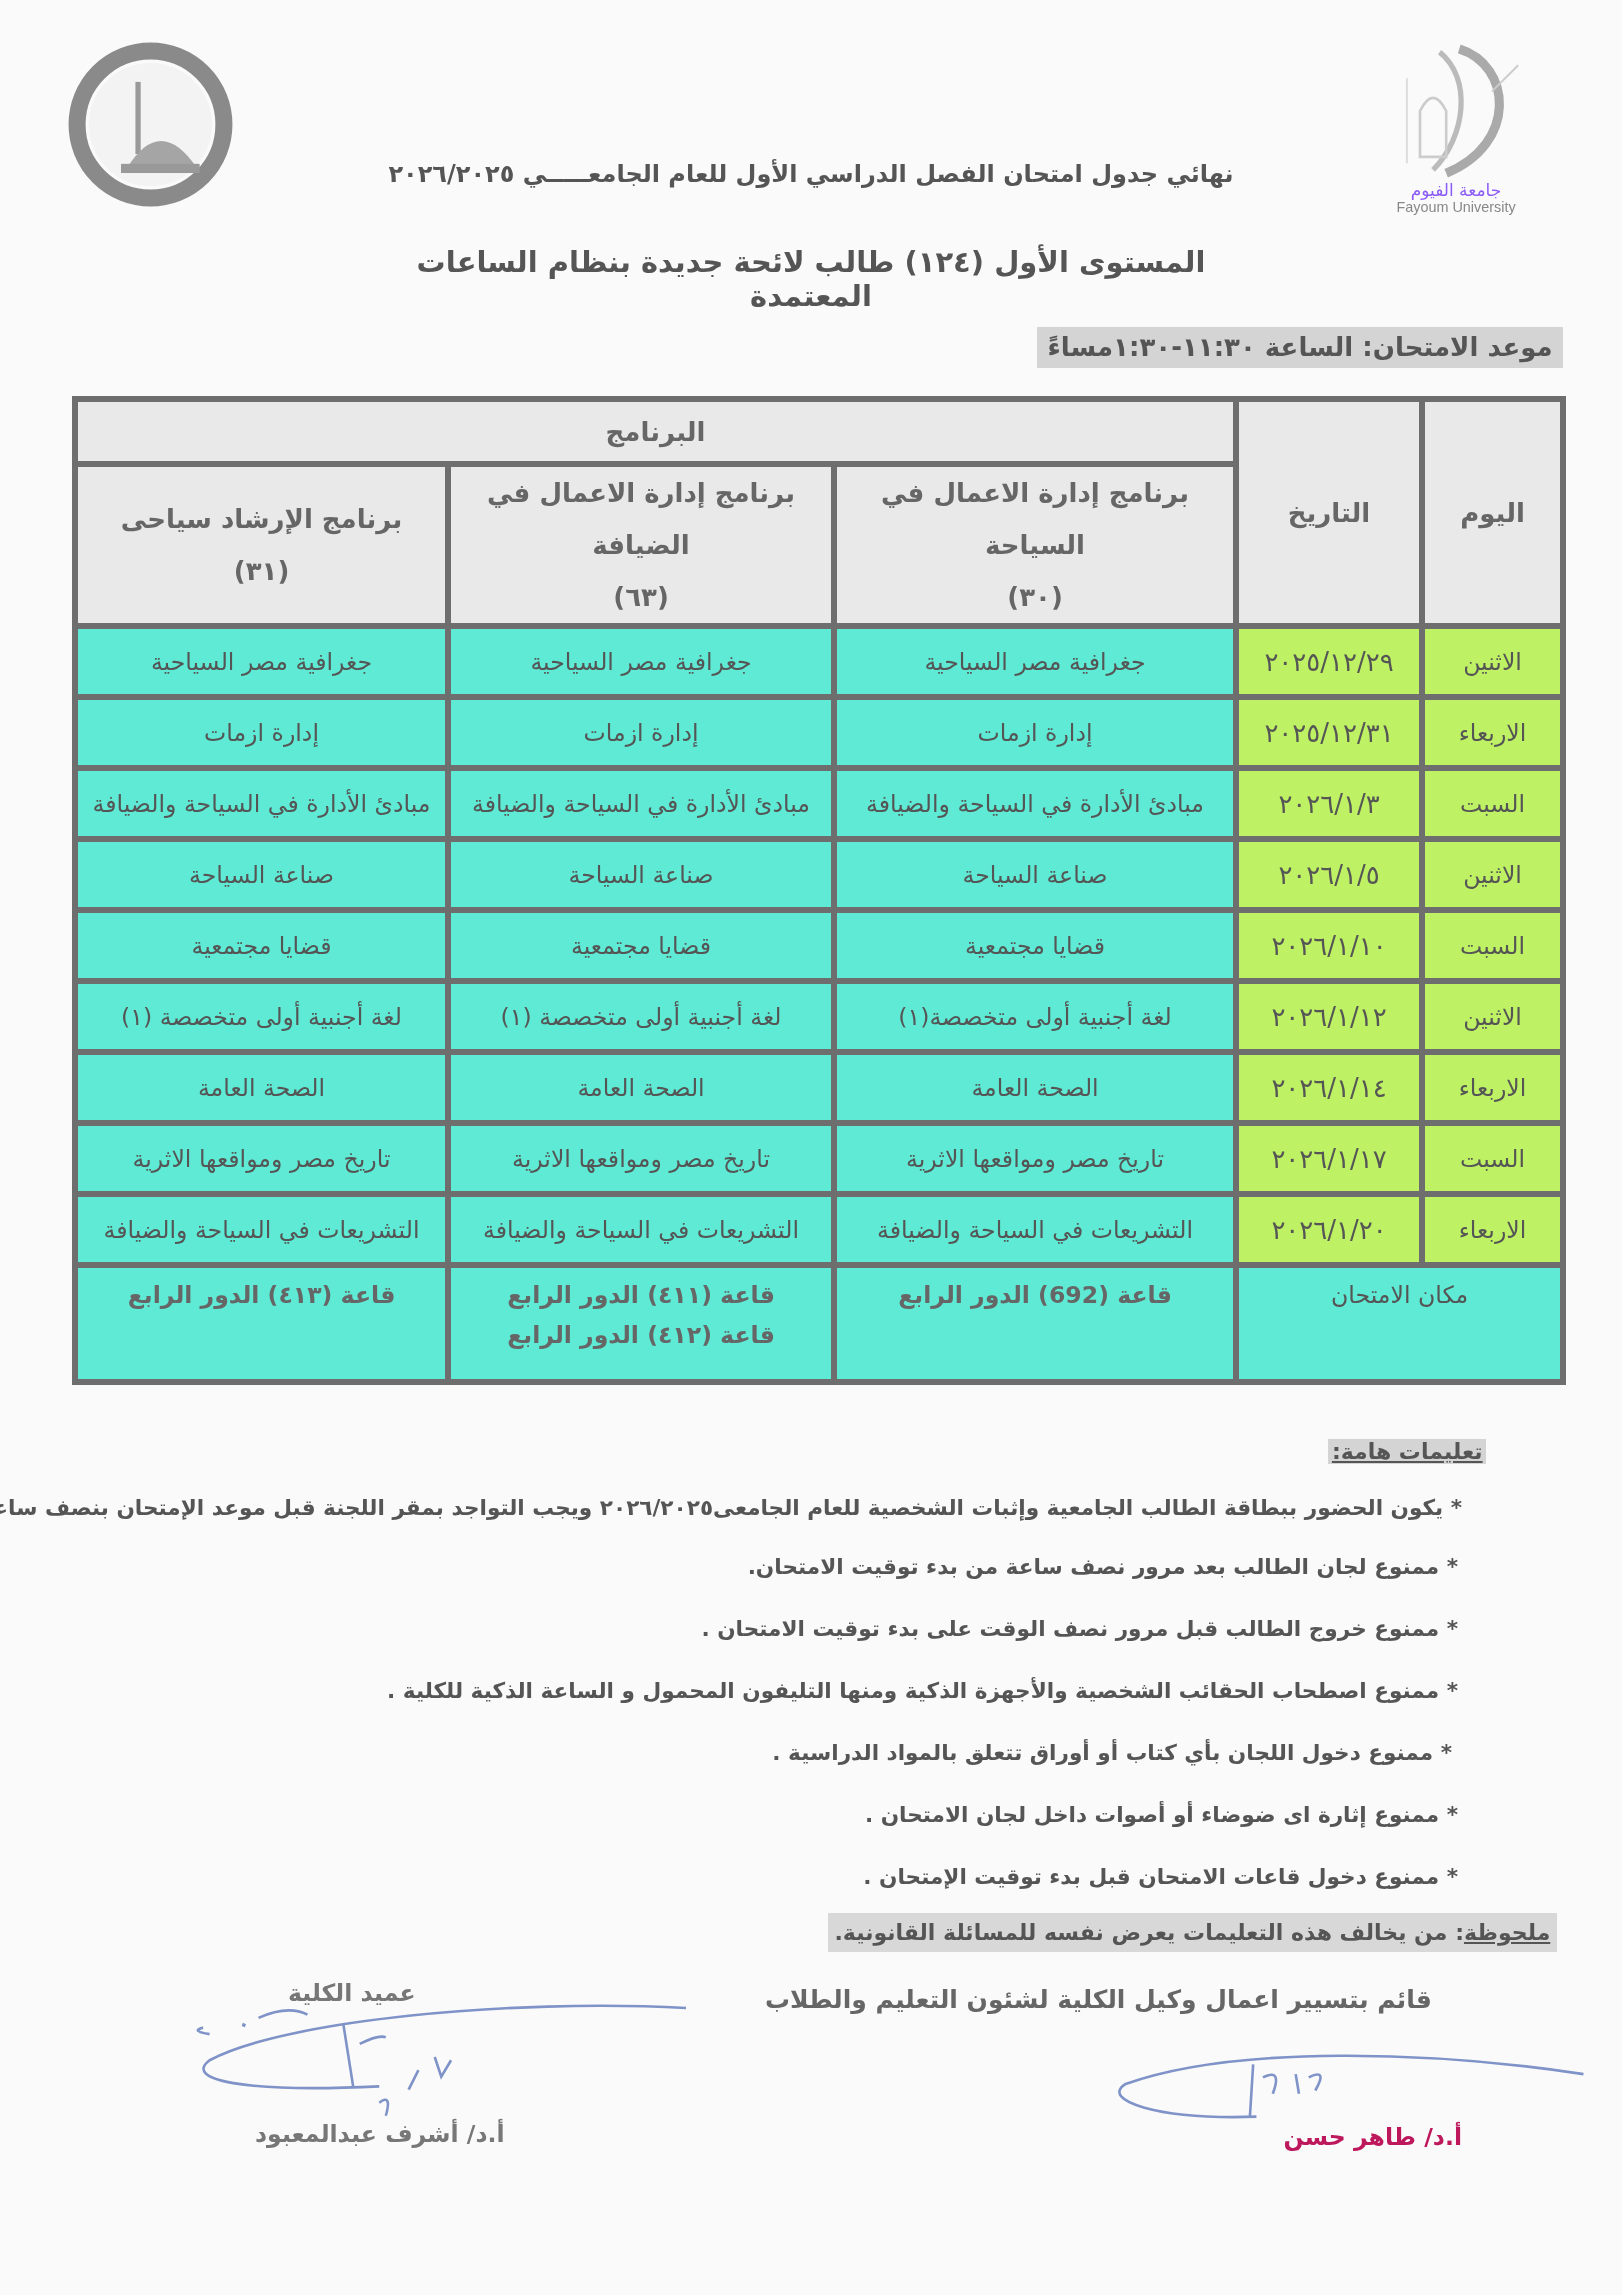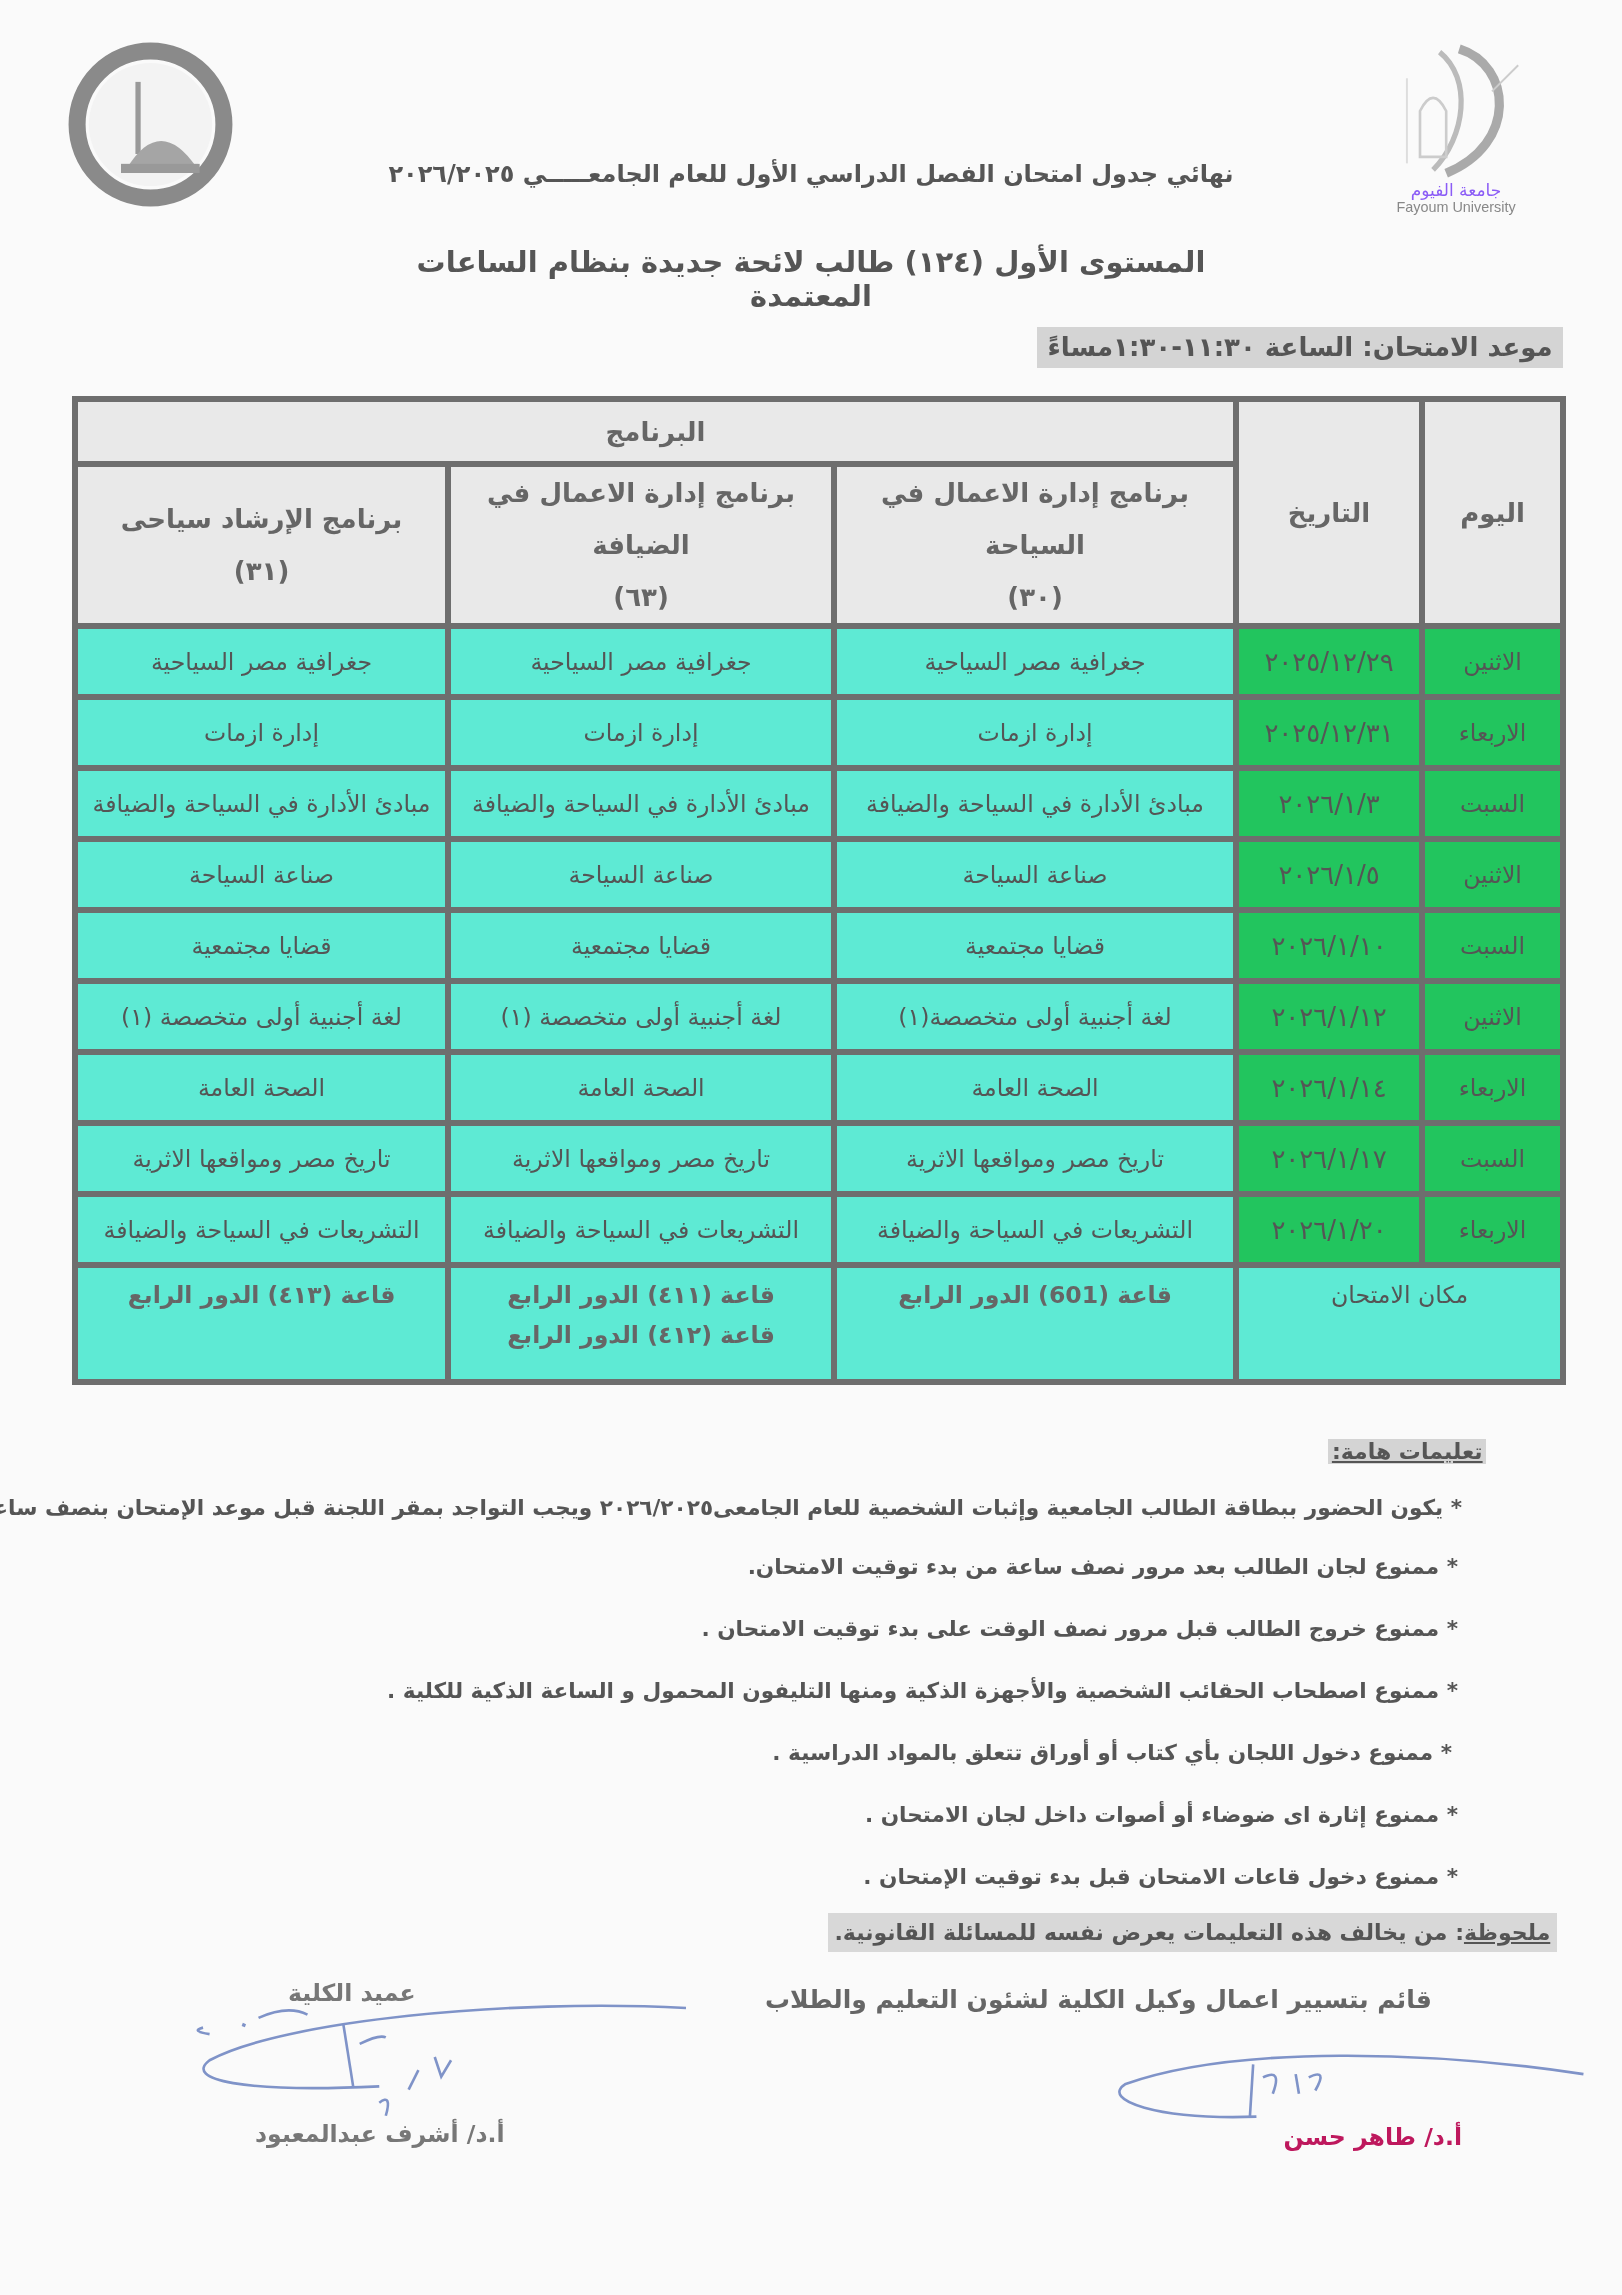--- a/index.html
+++ b/index.html
@@ -22,21 +22,21 @@
     
     .title1 { left: 366px; top: 160px; width: 890px; text-align: center; font-size: 24px; font-weight: bold; color: #555; }
     .title2 { left: 366px; top: 245px; width: 890px; text-align: center; font-size: 29px; font-weight: bold; color: #555; }
     .exam-time { left: 1037px; top: 327px; height: 41px; padding: 0 10.5px; line-height: 41px; background: #d4d4d4; font-size: 26px; font-weight: bold; color: #555; white-space: nowrap; }
 
     
     .tbl { left: 72px; top: 396px; width: 1488px; border-collapse: collapse; table-layout: fixed; }
     .tbl td, .tbl th { border: 6.5px solid #6e6e6e; text-align: center; vertical-align: middle; padding: 0; }
     .tbl th { font-weight: bold; font-size: 26px; color: #666; background: #e9e9e9; }
     .tbl td { font-size: 23.6px; color: #555; background: #5eead4; height: 65px; }
-    .tbl td.day, .tbl td.date { background: #22c55e; }
+    .tbl td.day, .tbl td.date { background: #bef264; }
     .tbl td.date { font-family: "DejaVu Sans", sans-serif; font-size: 26px; letter-spacing: 1.3px; }
     .hdr-top { height: 65px; }
     .hdr-sub { height: 108px; line-height: 52px; }
     .tbl td.loc { vertical-align: top; padding-top: 13px; height: 98px; font-weight: bold; color: #666; }
     .tbl td.loc-label { vertical-align: top; padding-top: 13px; font-weight: normal; }
 
     
     .instr-head { left: 1328px; top: 1439px; font-size: 22px; font-weight: bold; background: #d4d4d4; text-decoration: underline; padding: 0 3.9px; }
     .instr { right: 164px; font-size: 21.6px; font-weight: bold; color: #555; white-space: nowrap; }
     .note { left: 828px; top: 1913px; height: 39px; line-height: 39px; background: #d8d8d8; font-size: 22px; font-weight: bold; padding: 0 6.5px; white-space: nowrap; }
@@ -166,21 +166,21 @@
   <tr>
     <td class="day">الاربعاء</td>
     <td class="date">٢٠٢٦/١/٢٠</td>
     <td>التشريعات في السياحة والضيافة</td>
     <td>التشريعات في السياحة والضيافة</td>
     <td>التشريعات في السياحة والضيافة</td>
   </tr>
 
   <tr>
     <td colspan="2" class="loc-label">مكان الامتحان</td>
-    <td class="loc">قاعة (601) الدور الرابع</td>
+    <td class="loc">قاعة (692) الدور الرابع</td>
     <td class="loc">
       <div>قاعة (٤١١) الدور الرابع</div>
       <div style="margin-top:11.8px">قاعة (٤١٢) الدور الرابع</div>
     </td>
     <td class="loc">قاعة (٤١٣) الدور الرابع</td>
   </tr>
 </tbody>
   </table>
 
 <div class="abs instr-head">تعليمات هامة:</div>

